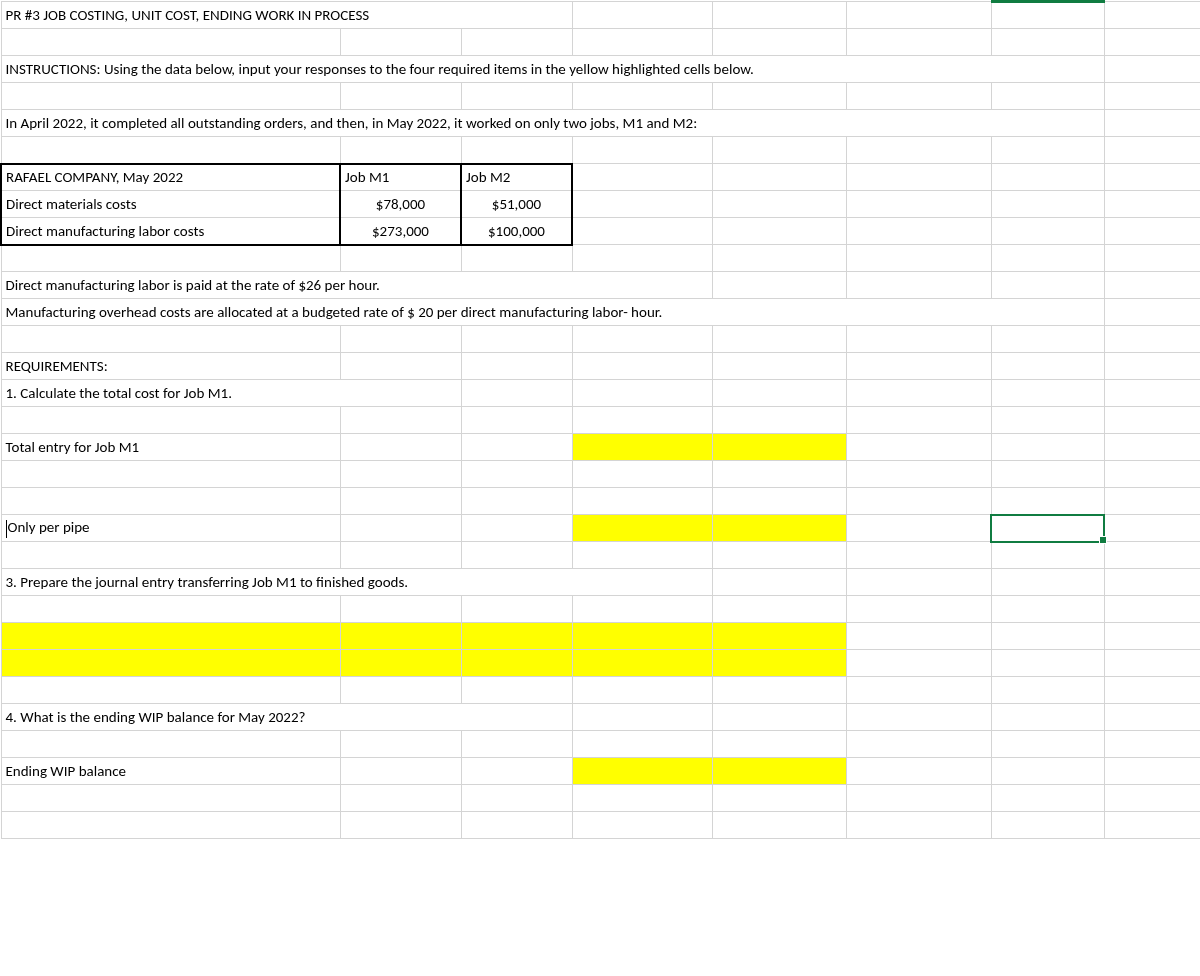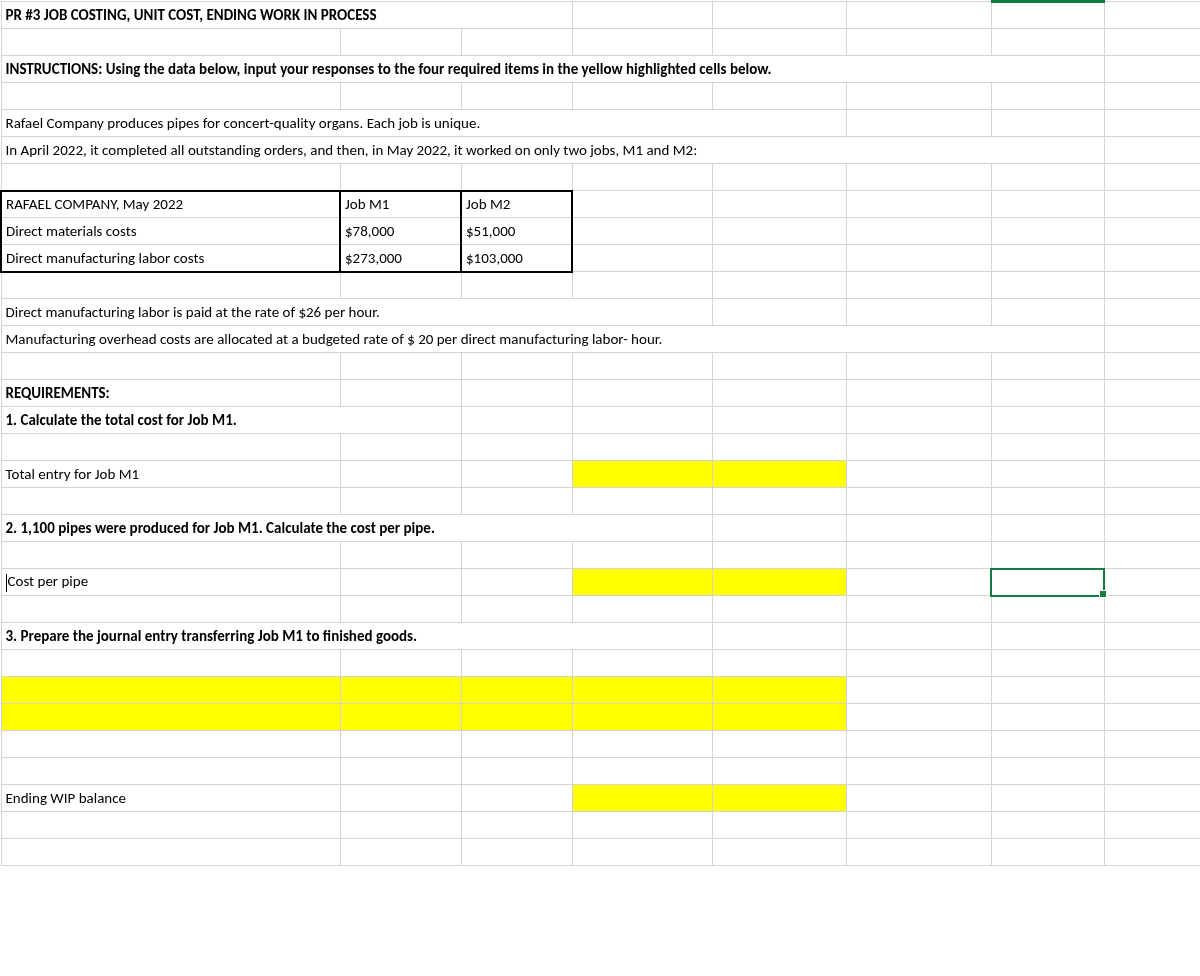--- a/index.html
+++ b/index.html
@@ -26,22 +26,22 @@
   }
   .colA { width: 339px; }
   .colB { width: 121px; }
   .colC { width: 111px; }
   .colD { width: 140px; }
   .colE { width: 134px; }
   .colF { width: 145px; }
   .colG { width: 113px; }
   .colH { width: 97px; }
 
-  .bold { font-weight: bold; }
-  .right { text-align: left; }
+  .bold { font-weight: normal; }
+  .right { text-align: center; }
   .yellow { background: #ffff00; }
 
   
   .bt { border-top: 2px solid #000 !important; }
   .bb { border-bottom: 2px solid #000 !important; }
   .bl { border-left: 2px solid #000 !important; }
   .br { border-right: 2px solid #000 !important; }
 
   
   .selected {
@@ -118,26 +118,20 @@
         <td></td>
         <td></td>
         <td></td>
         <td></td>
         <td></td>
         <td></td>
         <td></td>
         <td></td>
       </tr>
 
-  <tr>
-    <td colspan="5">Rafael Company produces pipes for concert-quality organs. Each job is unique.</td>
-    <td></td>
-        <td></td>
-        <td></td>
-  </tr>
 
   <tr>
     <td colspan="7"> In April 2022, it completed all outstanding orders, and then, in May 2022, it worked on only two jobs, M1 and M2:</td>
     <td></td>
   </tr>
 
   <tr>
         <td></td>
         <td></td>
         <td></td>
@@ -166,21 +160,21 @@
     <td></td>
         <td></td>
         <td></td>
         <td></td>
         <td></td>
   </tr>
 
   <tr>
     <td class="bl bb">Direct manufacturing labor costs</td>
     <td class="bl bb right">$273,000</td>
-    <td class="bl br bb right">$103,000</td>
+    <td class="bl br bb right">$100,000</td>
     <td></td>
         <td></td>
         <td></td>
         <td></td>
         <td></td>
   </tr>
 
   <tr>
         <td></td>
         <td></td>
@@ -264,41 +258,34 @@
         <td></td>
         <td></td>
         <td></td>
         <td></td>
         <td></td>
         <td></td>
         <td></td>
         <td></td>
       </tr>
 
-  <tr>
-    <td colspan="4" class="bold">2. 1,100 pipes were produced for Job M1. Calculate the cost per pipe.</td>
-    <td></td>
-        <td></td>
-        <td></td>
-        <td></td>
-  </tr>
-
-  <tr>
-        <td></td>
-        <td></td>
-        <td></td>
-        <td></td>
-        <td></td>
-        <td></td>
-        <td></td>
-        <td></td>
-      </tr>
-
-  <tr>
-    <td><span class="cursor"></span><span>Cost per pipe</span></td>
+
+  <tr>
+        <td></td>
+        <td></td>
+        <td></td>
+        <td></td>
+        <td></td>
+        <td></td>
+        <td></td>
+        <td></td>
+      </tr>
+
+  <tr>
+    <td><span class="cursor"></span><span>Only per pipe</span></td>
     <td></td>
         <td></td>
     <td class="yellow"></td>
     <td class="yellow"></td>
     <td></td>
     <td class="selected"></td>
     <td></td>
   </tr>
 
   <tr>
@@ -357,20 +344,28 @@
         <td></td>
         <td></td>
         <td></td>
         <td></td>
         <td></td>
         <td></td>
         <td></td>
         <td></td>
       </tr>
 
+  <tr>
+    <td colspan="3" class="bold">4.  What is the ending WIP balance for May 2022?</td>
+    <td></td>
+        <td></td>
+        <td></td>
+        <td></td>
+        <td></td>
+  </tr>
 
   <tr>
         <td></td>
         <td></td>
         <td></td>
         <td></td>
         <td></td>
         <td></td>
         <td></td>
         <td></td>

